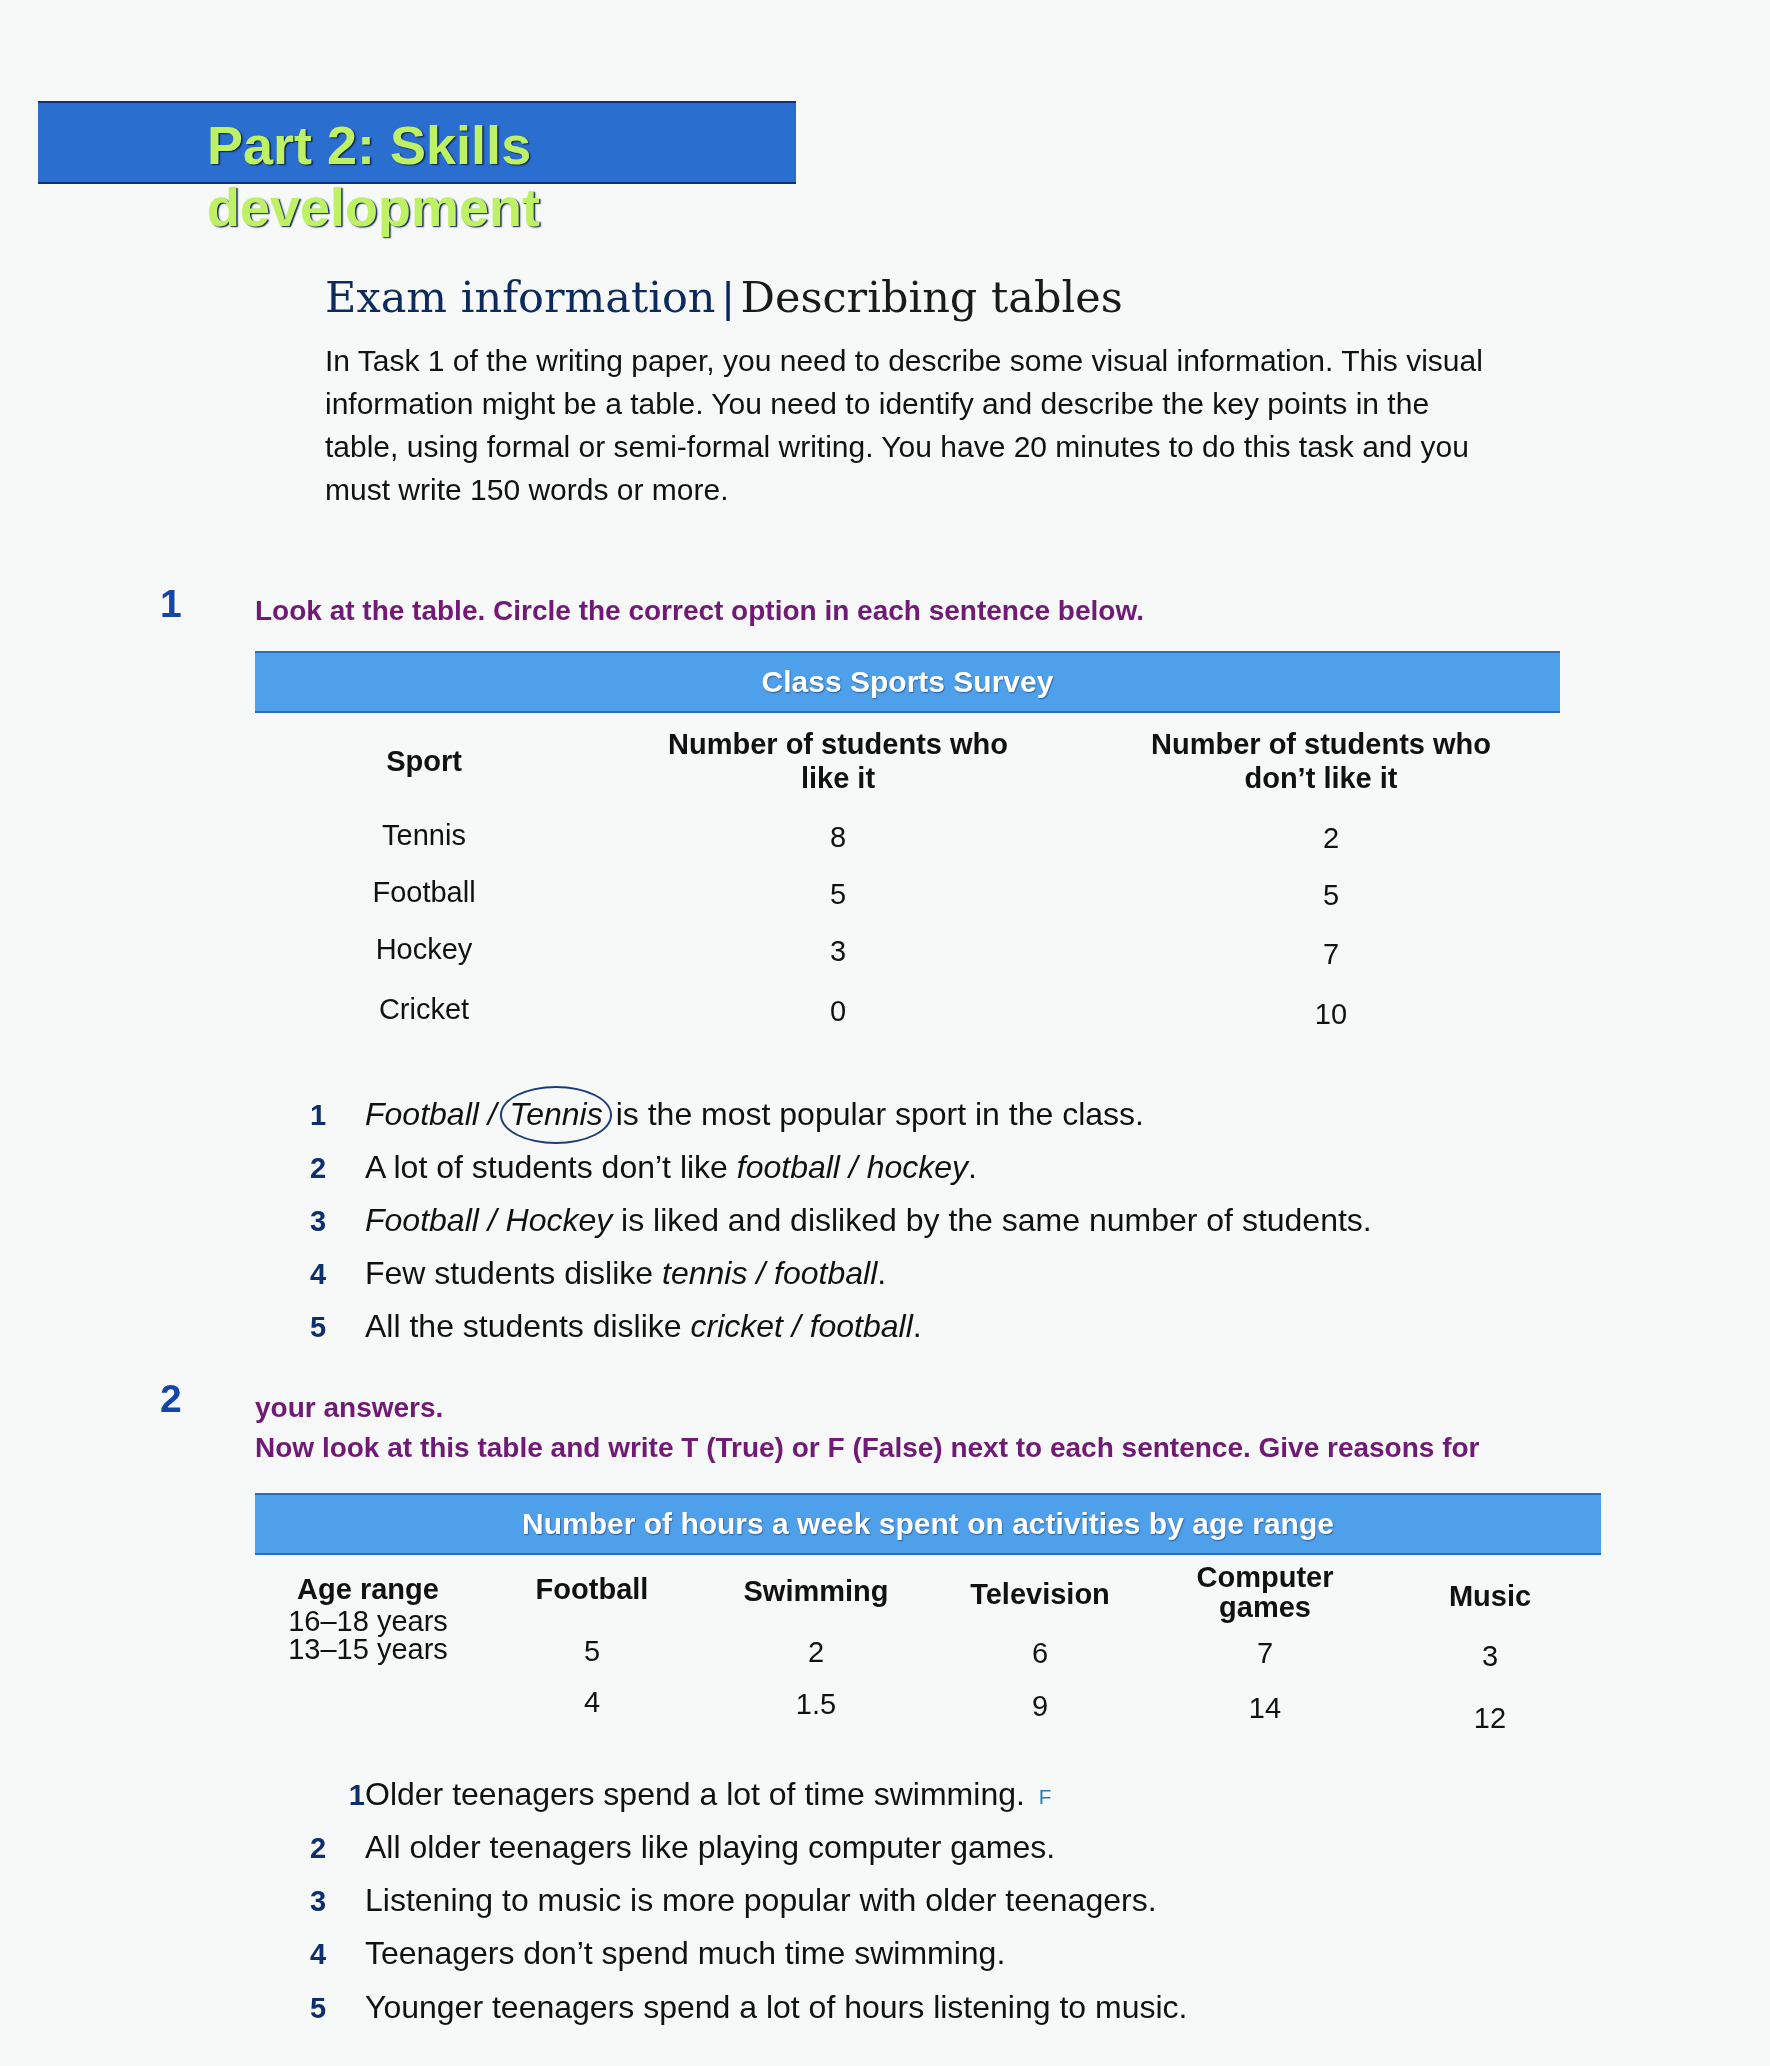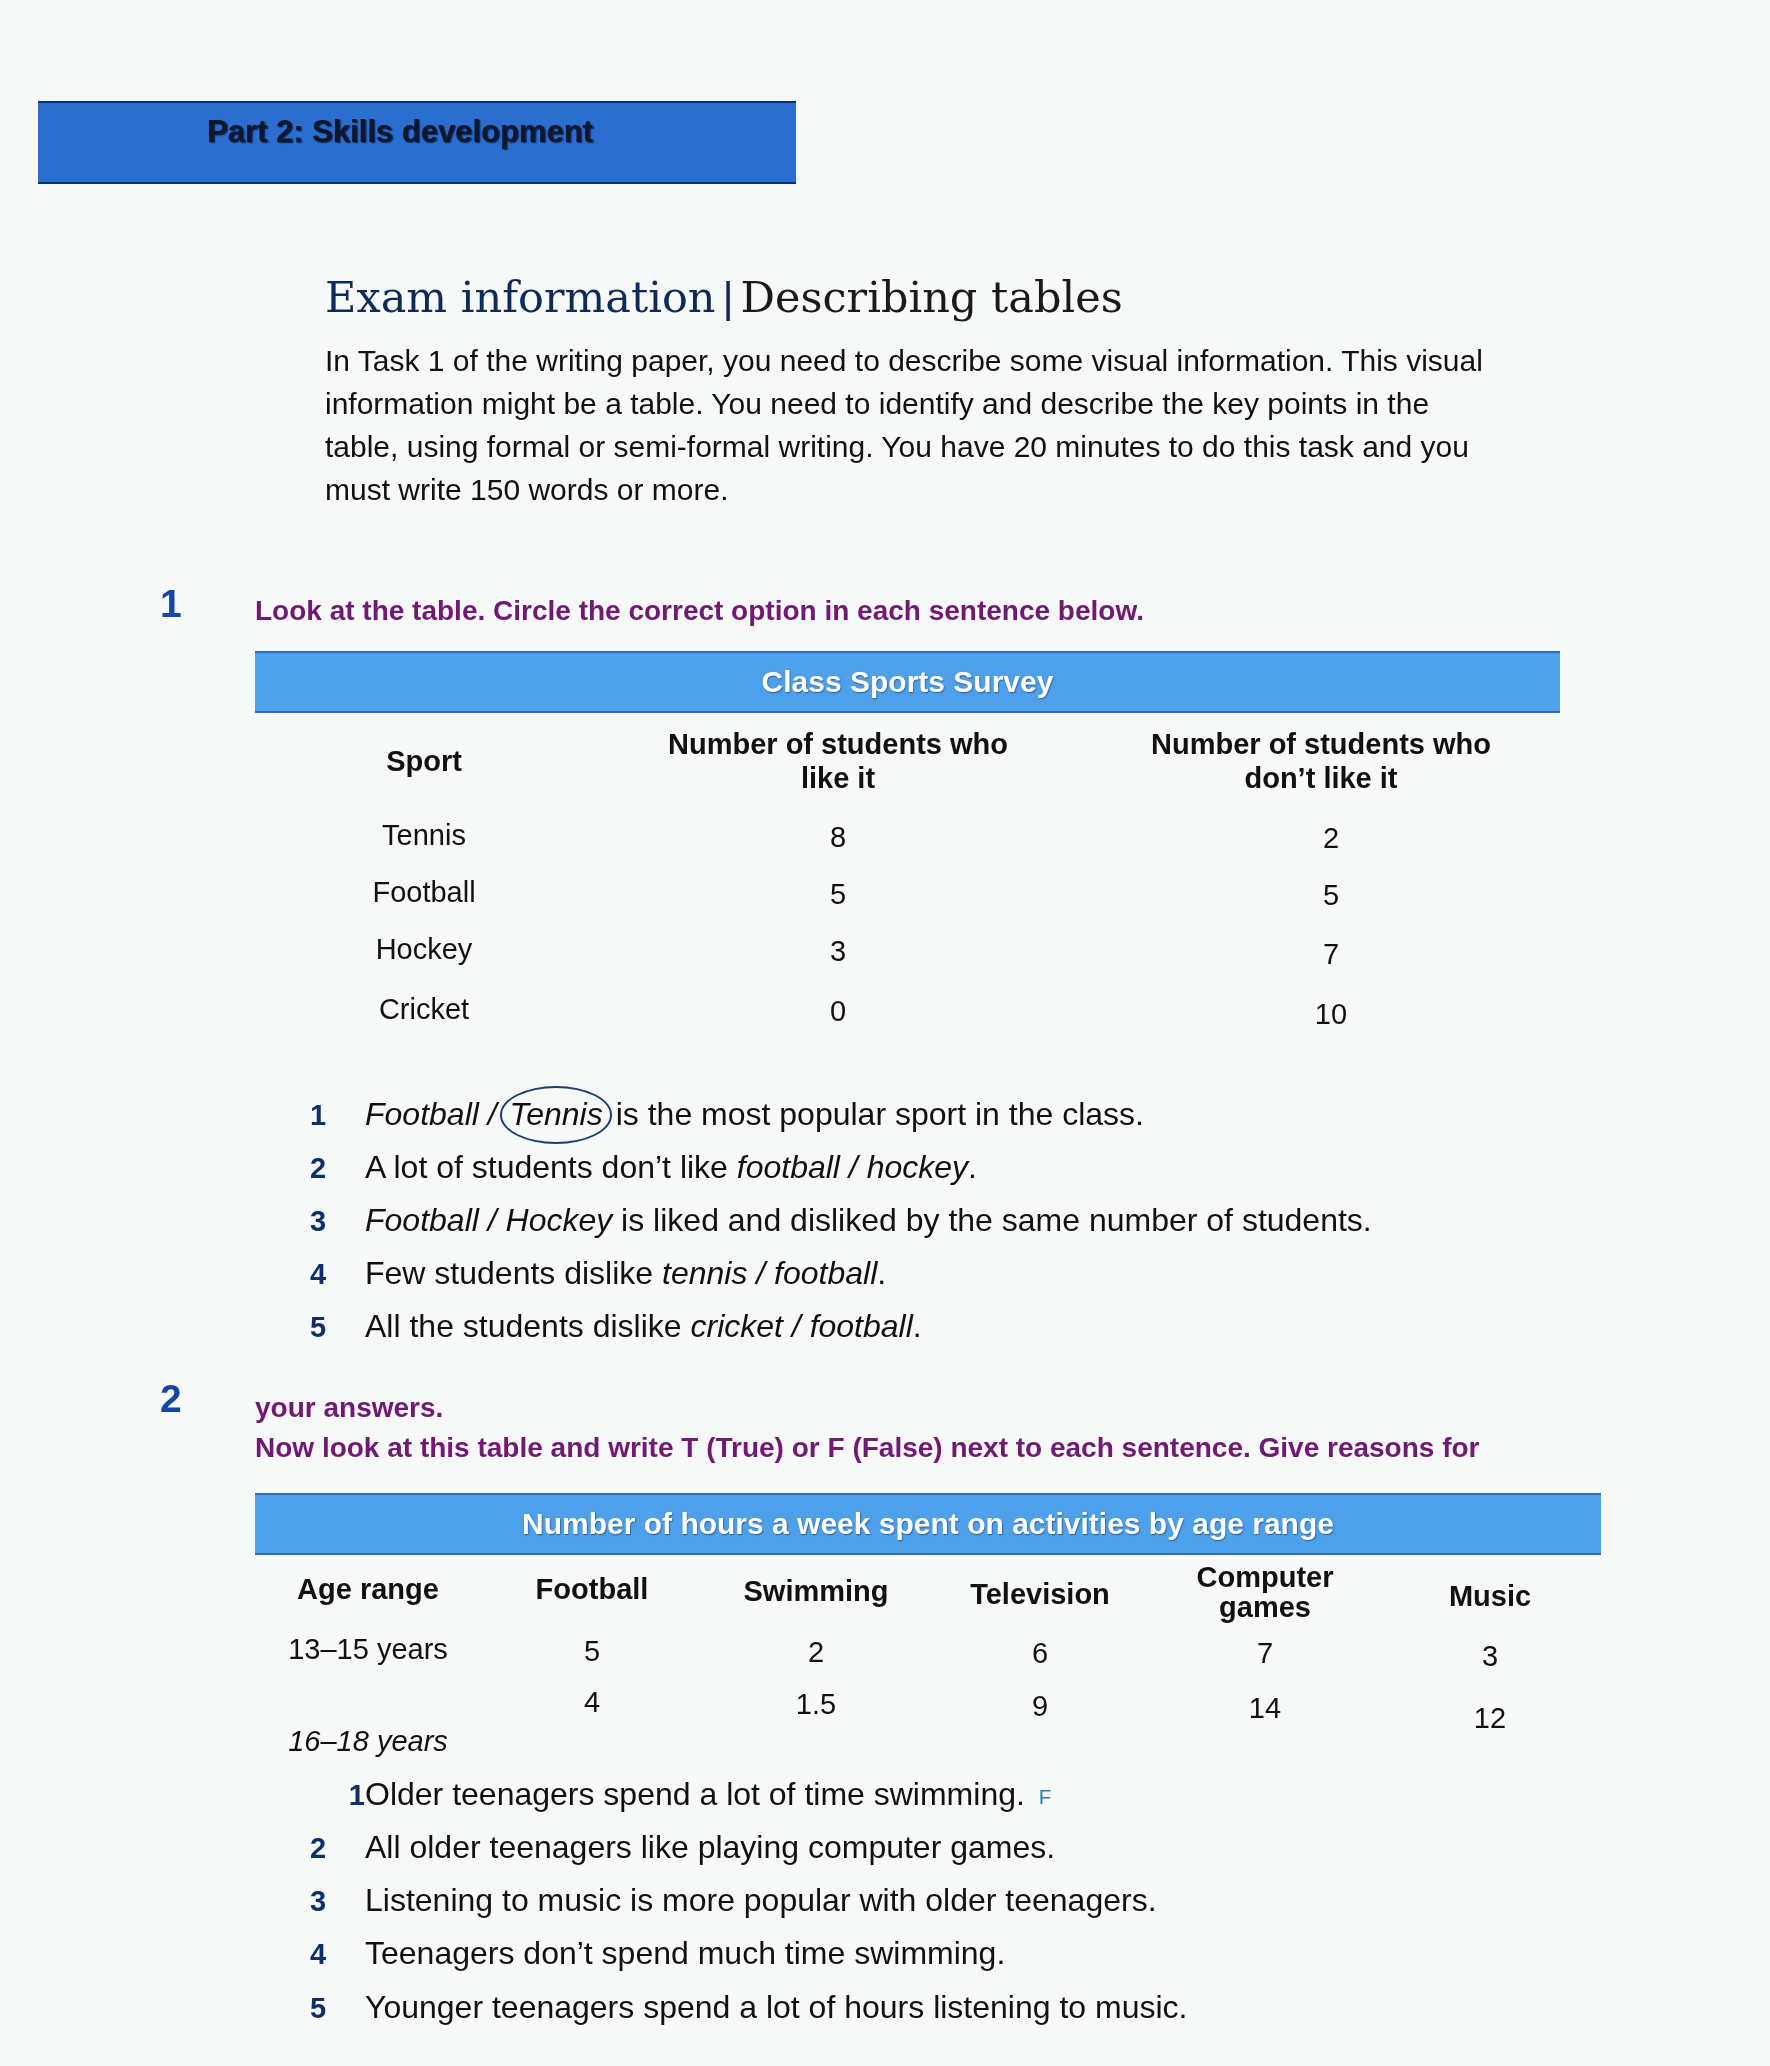--- a/index.html
+++ b/index.html
@@ -12,21 +12,21 @@
     overflow: hidden;
   }
   .part-banner {
     position: absolute; left: 38px; top: 101px; width: 758px; height: 83px;
     background: #2a6fd0;
     border-top: 2.8px solid #0f2f7a; border-bottom: 2.8px solid #0f2f7a;
     box-sizing: border-box;
   }
   .part-banner span {
     position: absolute; left: 169px; top: 11px;
-    color: #0f172a; font-size: 31px; font-weight: bold;
+    color: #bef264; font-size: 54px; font-weight: bold;
     text-shadow: 1.4px 1.4px 1.4px #0b1f55;
   }
   .exam-heading {
     position: absolute; left: 325px; top: 272px;
     font-family: "DejaVu Serif", serif; font-size: 43px; color: #1a1a1a;
     white-space: nowrap;
   }
   .exam-heading .blue { color: #0c2a5c; }
   .exam-heading .sep { color: #0c2a5c; margin: 0 6.9px; font-family: "Liberation Sans", sans-serif; }
   .intro {
@@ -170,21 +170,21 @@
 
   <div>
     <div class="cell" style="left:368px; top:1632px;">13–15 years</div>
     <div class="cell" style="left:592px; top:1634px;">5</div>
     <div class="cell" style="left:816px; top:1635px;">2</div>
     <div class="cell" style="left:1040px; top:1636px;">6</div>
     <div class="cell" style="left:1265px; top:1636px;">7</div>
     <div class="cell" style="left:1490px; top:1639px;">3</div>
   </div>
   <div>
-    <div class="cell" style="left:368px; top:1724px;font-style:italic;">16–18 years</div>
+    <div class="cell" style="left:368px; top:1604px;">16–18 years</div>
     <div class="cell" style="left:592px; top:1685px;">4</div>
     <div class="cell" style="left:816px; top:1687px;">1.5</div>
     <div class="cell" style="left:1040px; top:1689px;">9</div>
     <div class="cell" style="left:1265px; top:1691px;">14</div>
     <div class="cell" style="left:1490px; top:1692px;margin-top:9px;">12</div>
   </div>
 </div>
 
 <div class="q-list">
   <div class="q-item" style="top:1776px;text-align:right;">

